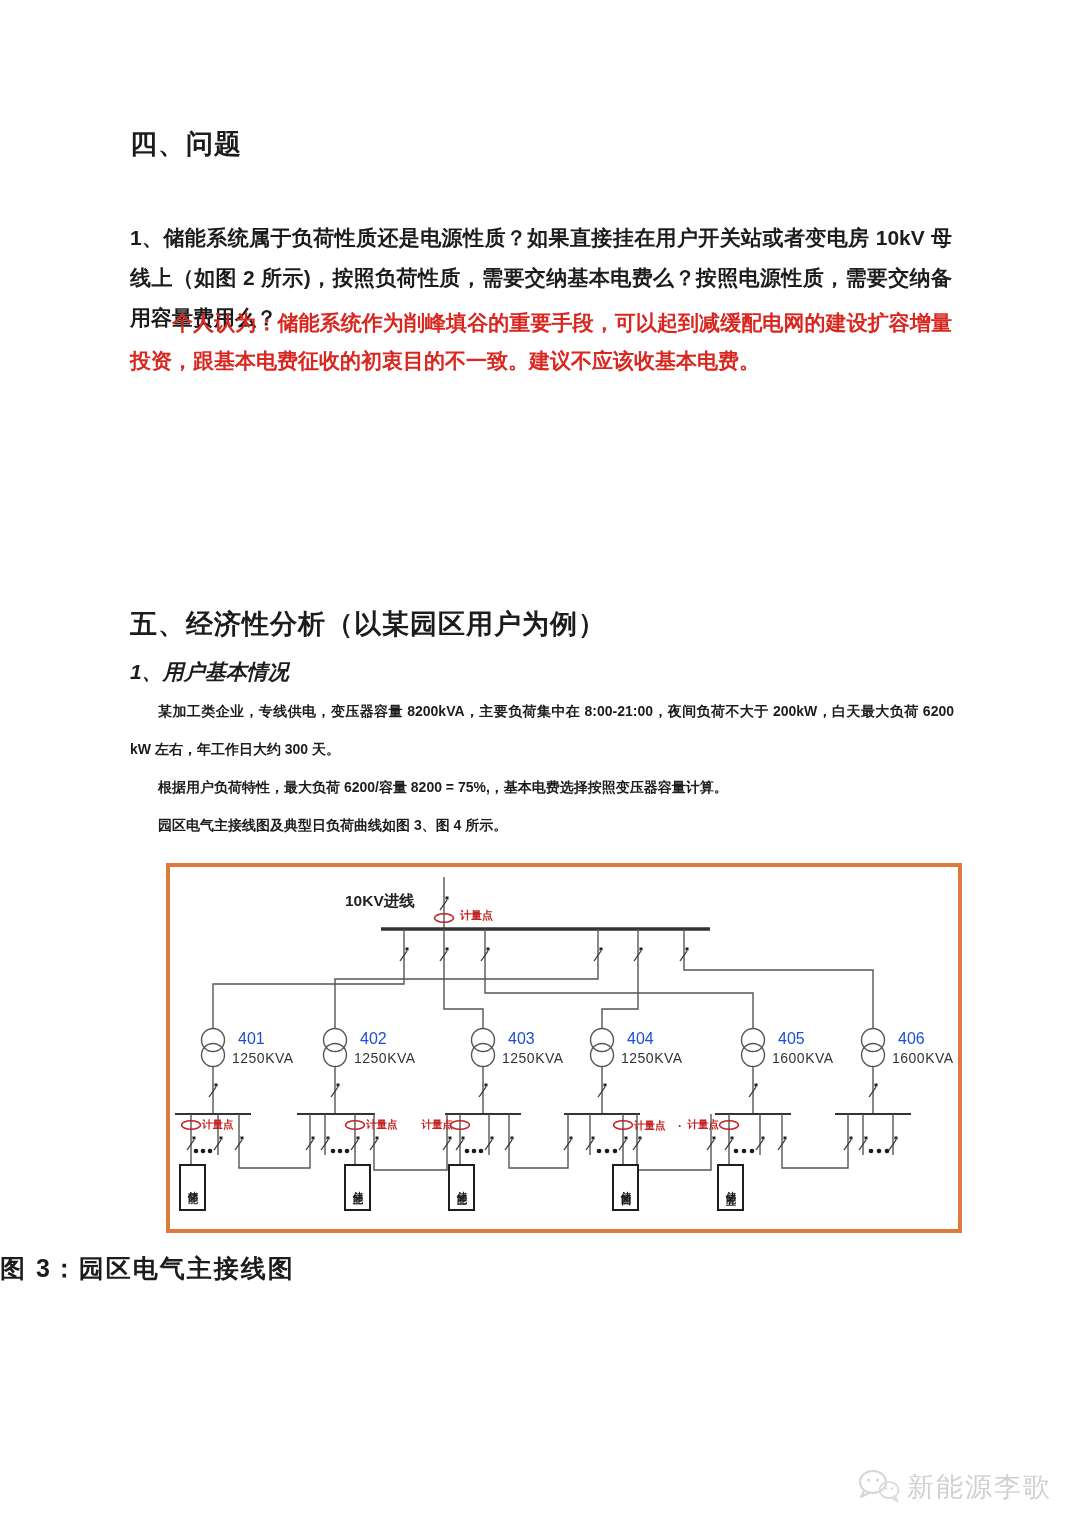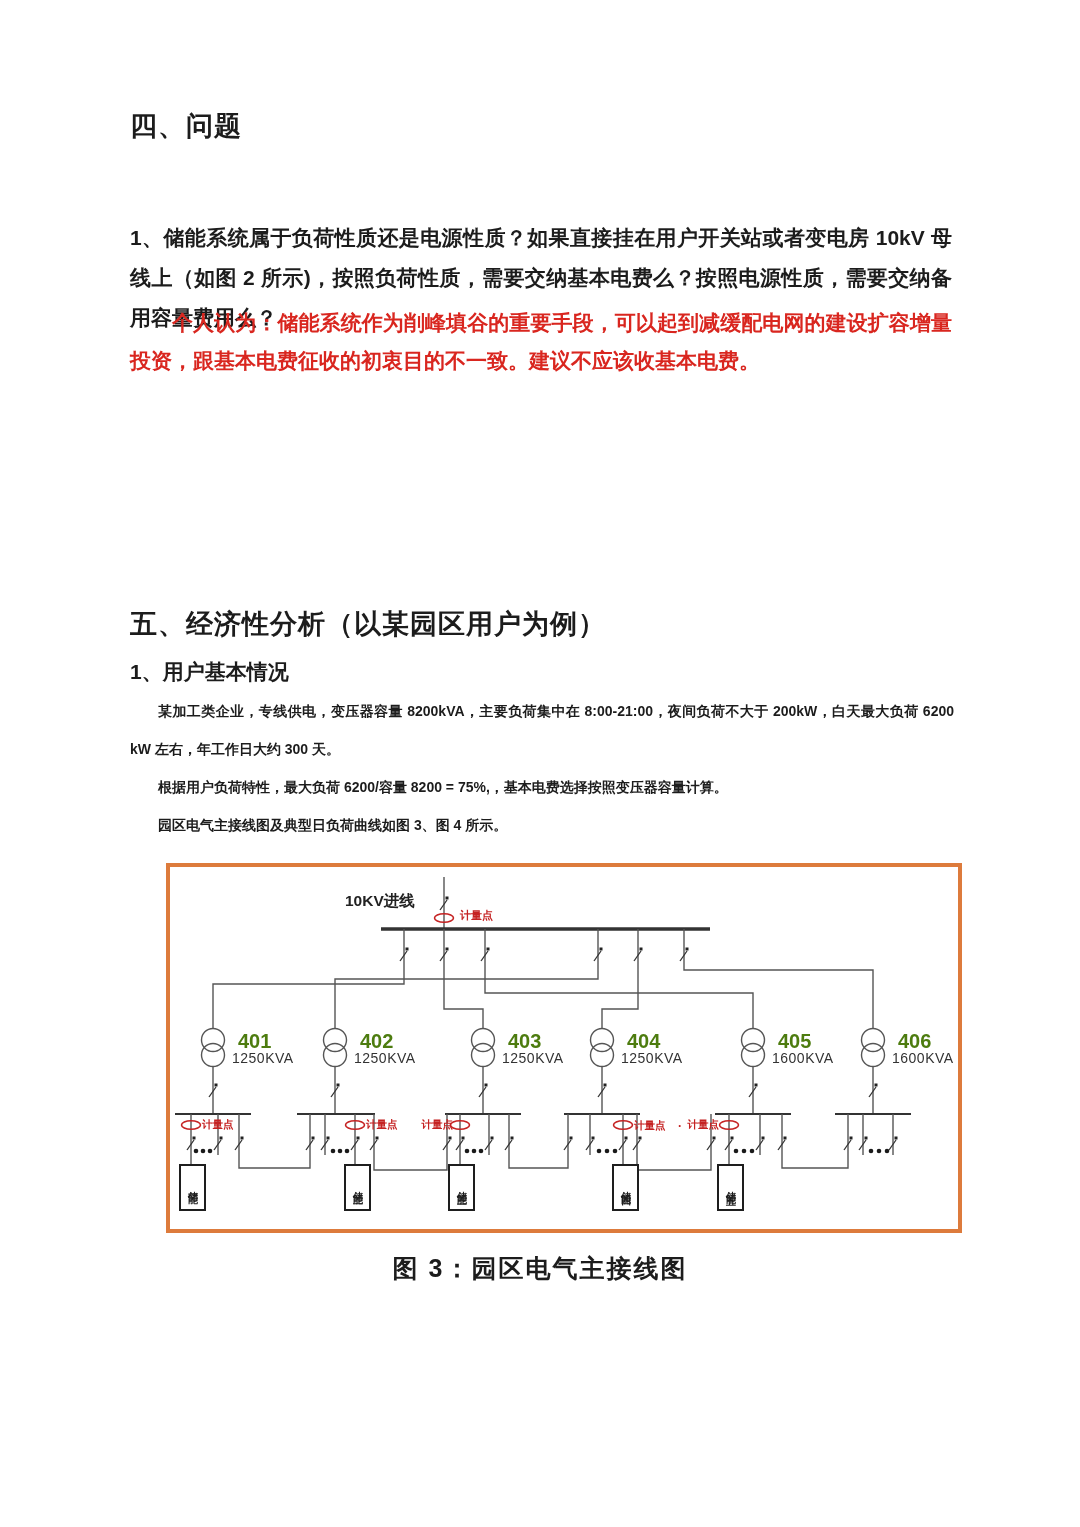--- a/index.html
+++ b/index.html
@@ -10,56 +10,56 @@
   }
   .abs { position:absolute; }
   .h1 { font-size:27px; font-weight:bold; letter-spacing:1px; }
   .para { width:822px; font-size:21px; line-height:40px; text-align:justify;margin-top:40px; }
   .b { font-weight:bold; }
   .red { color:#d9261f; }
   .ind { text-indent:2em; }
   .it { font-style:italic; }
   .body-block { width:824px; font-size:14px; line-height:38px; text-align:justify;font-weight:bold; }
   .body-block p { text-indent:2em; }
-  .sub { font-size:21px; font-weight:bold; }
+  .sub { font-size:21px; font-weight:bold;font-style:italic; }
 
   
   .figure {
     position:absolute; left:166px; top:863px;
     width:788px; height:362px;
     border:4px solid #dd7b3c; background:#ffffff;
   }
   .figure svg { position:absolute; left:0; top:0; }
   .flabel { position:absolute; white-space:nowrap; }
   .incoming { width:78px; font-size:15.5px; font-weight:bold; color:#222; }
   .meter { font-size:11px; font-weight:bold; color:#c52222; }
-  .tid { font-size:20px; font-weight:bold; color:#4d7c0f; }
+  .tid { font-size:16px; font-weight:normal; color:#1d4ed8; }
   .tcap { font-size:14px; color:#333; letter-spacing:0.5px; }
   .storage-box {
     position:absolute; width:23px; height:43px; border:2px solid #1e1e1e; background:#fff;
     display:flex; align-items:center; justify-content:center;
   }
   .storage-box span {
     writing-mode:vertical-rl; text-orientation:upright;
     font-size:10px; font-weight:bold; color:#1e1e1e; letter-spacing:3px; line-height:1;
   }
   .stray-dot { font-size:12px; color:#c52222; font-weight:bold; }
 
-  .caption { position:absolute; left:0; top:1252px; width:1080px; text-align:center;
+  .caption { position:absolute; left:0; top:1252px; width:1080px; text-align:left;
              font-size:25px; font-weight:bold; letter-spacing:2px; }
 
   .watermark { position:absolute; right:28px; top:1468px; display:flex; align-items:center; gap:6px; }
   .watermark .wm-text { font-size:27px; color:#d0d0d0; letter-spacing:2px; }
 </style>
 </head>
 <body>
 
 <div class="page">
 
-  <div class="abs h1" style="left:130px; top:108px;text-align:center;">四、问题</div>
+  <div class="abs h1" style="left:130px; top:126px;text-align:center;">四、问题</div>
 
   <div class="abs para b" style="left:130px; top:178px;">1、储能系统属于负荷性质还是电源性质？如果直接挂在用户开关站或者变电房 10kV 母线上（如图 2 所示)，按照负荷性质，需要交纳基本电费么？按照电源性质，需要交纳备用容量费用么？</div>
 
   <div class="abs para b red ind" style="left:130px; top:264px; line-height:38px;">个人认为：储能系统作为削峰填谷的重要手段，可以起到减缓配电网的建设扩容增量投资，跟基本电费征收的初衷目的不一致。建议不应该收基本电费。</div>
 
 
 
   <div class="abs h1" style="left:130px; top:606px;">五、经济性分析（以某园区用户为例）</div>
 
   <div class="abs sub" style="left:130px; top:658px;">1、用户基本情况</div>
@@ -254,14 +254,27 @@
     <div class="storage-box" style="left:442px; top:297px;">
         <span>储能四</span>
       </div>
     <div class="storage-box" style="left:547px; top:297px;">
         <span>储能五</span>
       </div>
   </div>
 
   <div class="caption">图 3：园区电气主接线图</div>
 
+  <div class="watermark">
+    <svg width="44" height="38" viewBox="0 0 44 38">
+      <ellipse cx="16" cy="14" rx="13" ry="11" fill="none" stroke="#d7d7d7" stroke-width="2.2"></ellipse>
+      <path d="M7,23 L4,29 L12,25" fill="none" stroke="#d7d7d7" stroke-width="2.2" stroke-linejoin="round"></path>
+      <circle cx="11.5" cy="12" r="1.6" fill="#d7d7d7"></circle>
+      <circle cx="20.5" cy="12" r="1.6" fill="#d7d7d7"></circle>
+      <ellipse cx="32" cy="22" rx="9.5" ry="8" fill="none" stroke="#dddddd" stroke-width="2"></ellipse>
+      <path d="M38,28.5 L40.5,33 L34.5,30" fill="none" stroke="#dddddd" stroke-width="2" stroke-linejoin="round"></path>
+      <circle cx="29" cy="20.5" r="1.3" fill="#dddddd"></circle>
+      <circle cx="35" cy="20.5" r="1.3" fill="#dddddd"></circle>
+    </svg>
+    <span class="wm-text">新能源李歌</span>
+  </div>
 
 </div>
 
 </body></html>

